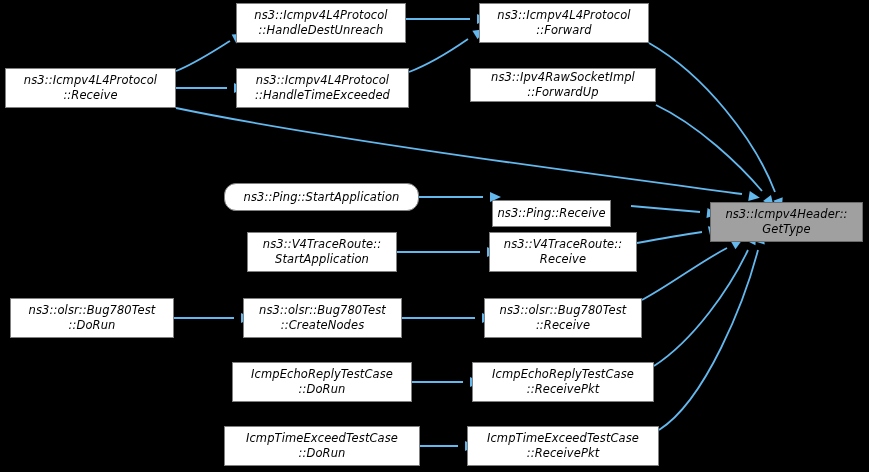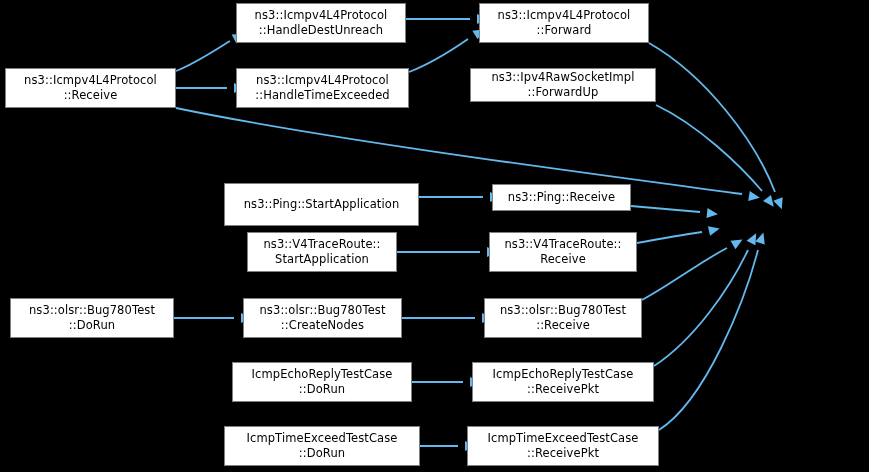--- a/index.html
+++ b/index.html
@@ -31,20 +31,21 @@
     color: #000000;
     display: flex;
     align-items: center;
     justify-content: center;
     text-align: center;
     font-size: 11.5px;
     line-height: 1.28;
     letter-spacing: 0.1px;
     white-space: pre-line;
     z-index: 2;
+    font-style: italic;
   }
   .node.highlight {
     background: #a0a0a0;
     border: 1px solid #6b6b6b;
   }
 </style>
 </head>
 <body>
 
 <div id="canvas" style="background: rgb(0, 0, 0);">
@@ -89,33 +90,35 @@
 <div class="node" style="left: 5px; top: 68px; width: 171px; height: 40px;"><span>ns3::Icmpv4L4Protocol
 ::Receive</span></div>
     <div class="node" style="left: 236px; top: 3px; width: 170px; height: 40px;"><span>ns3::Icmpv4L4Protocol
 ::HandleDestUnreach</span></div>
     <div class="node" style="left: 236px; top: 68px; width: 173px; height: 40px;"><span>ns3::Icmpv4L4Protocol
 ::HandleTimeExceeded</span></div>
     <div class="node" style="left: 479px; top: 3px; width: 170px; height: 40px;"><span>ns3::Icmpv4L4Protocol
 ::Forward</span></div>
     <div class="node" style="left: 470px; top: 68px; width: 186px; height: 34px;"><span>ns3::Ipv4RawSocketImpl
 ::ForwardUp</span></div>
-    <div class="node" style="left: 224px; top: 183px; width: 195px; height: 43px;"><span>ns3::Ping::StartApplication</span></div>
-    <div class="node" style="left: 492px; top: 184px; width: 139px; height: 27px;"><span>ns3::Ping::Receive</span></div>
+    <div class="node" style="left: 224px; top: 183px; width: 195px; height: 28px; border-radius: 12px;"><span>ns3::Ping::StartApplication</span></div>
+    <div class="node" style="left: 492px; top: 200px; width: 119px; height: 27px;"><span>ns3::Ping::Receive</span></div>
     <div class="node" style="left: 247px; top: 232px; width: 150px; height: 40px;"><span>ns3::V4TraceRoute::
 StartApplication</span></div>
     <div class="node" style="left: 489px; top: 232px; width: 148px; height: 40px;"><span>ns3::V4TraceRoute::
 Receive</span></div>
     <div class="node" style="left: 10px; top: 298px; width: 164px; height: 40px;"><span>ns3::olsr::Bug780Test
 ::DoRun</span></div>
     <div class="node" style="left: 243px; top: 298px; width: 159px; height: 40px;"><span>ns3::olsr::Bug780Test
 ::CreateNodes</span></div>
     <div class="node" style="left: 484px; top: 298px; width: 158px; height: 40px;"><span>ns3::olsr::Bug780Test
 ::Receive</span></div>
     <div class="node" style="left: 232px; top: 362px; width: 180px; height: 40px;"><span>IcmpEchoReplyTestCase
 ::DoRun</span></div>
     <div class="node" style="left: 472px; top: 362px; width: 182px; height: 40px;"><span>IcmpEchoReplyTestCase
 ::ReceivePkt</span></div>
     <div class="node" style="left: 224px; top: 426px; width: 196px; height: 40px;"><span>IcmpTimeExceedTestCase
 ::DoRun</span></div>
     <div class="node" style="left: 467px; top: 426px; width: 192px; height: 40px;"><span>IcmpTimeExceedTestCase
 ::ReceivePkt</span></div>
+    <div class="node highlight" style="left: 710px; top: 202px; width: 153px; height: 40px;"><span>ns3::Icmpv4Header::
+GetType</span></div>
   </div>
 
 </body></html>

